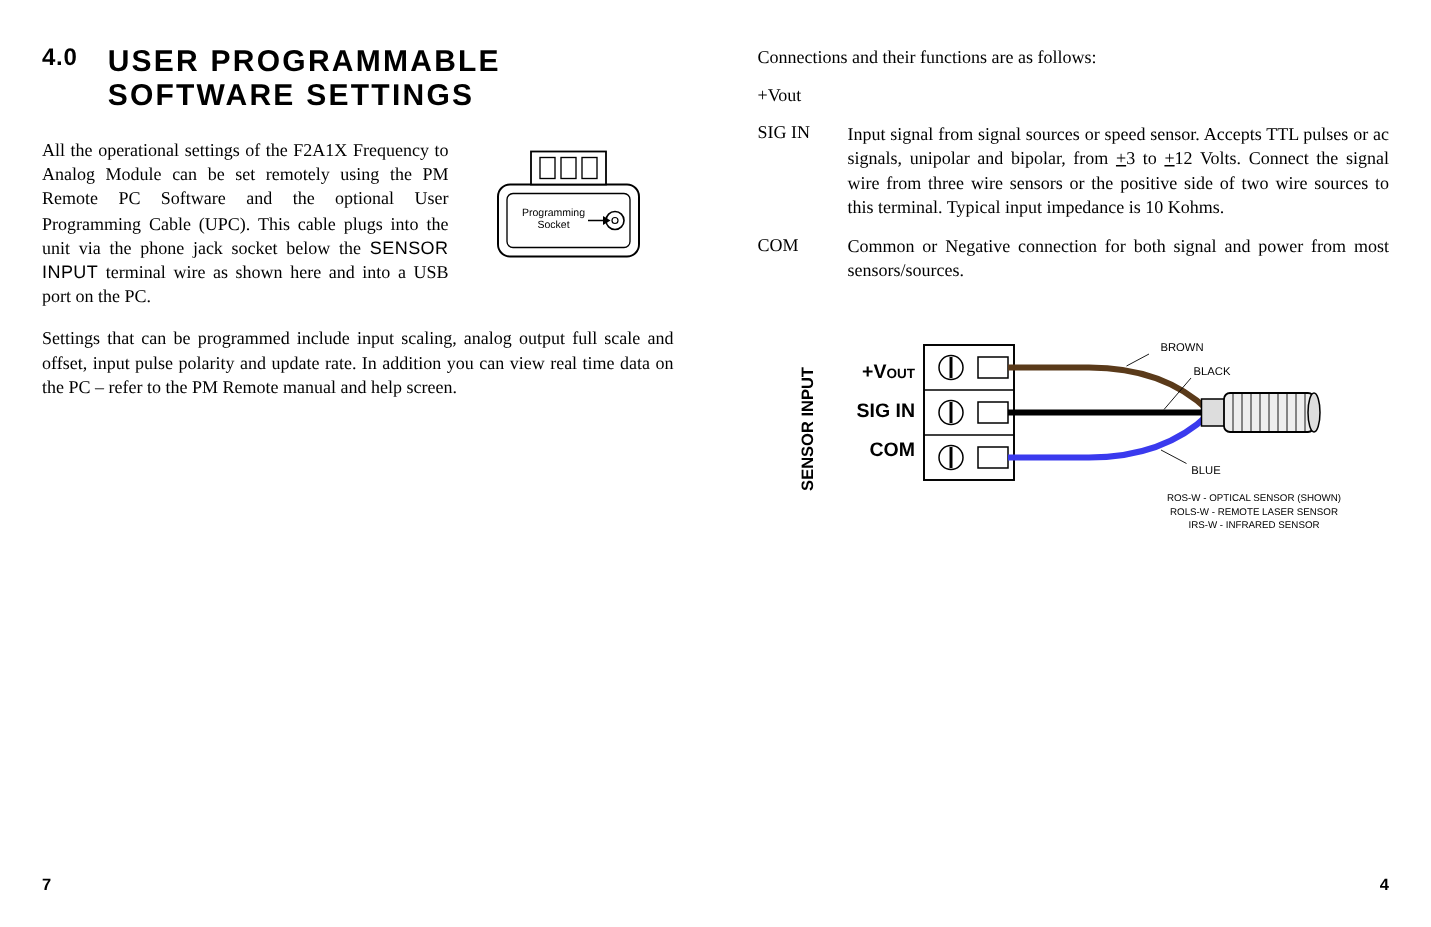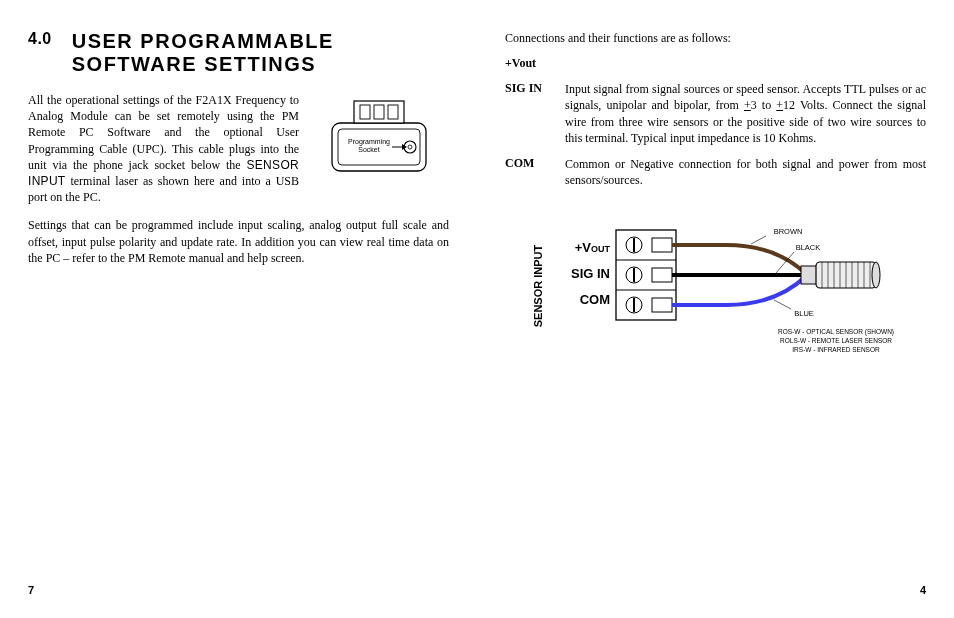--- a/index.html
+++ b/index.html
@@ -75,21 +75,21 @@
     }
     .def-table {
       margin-bottom: 10px;
     }
     .def-row {
       display: flex;
       gap: 12px;
       margin-bottom: 10px;
     }
     .def-term {
-      font-weight: bold;
+      font-weight: normal;
       width: 48px;
       flex-shrink: 0;
     }
     .def-desc {
       flex: 1;
       text-align: justify;
       line-height: 1.35;
     }
     .sensor-ref {
       font-family: Arial, Helvetica, sans-serif;
@@ -133,21 +133,21 @@
 <body>
 
 <div class="column col-left">
   <div class="section-heading">
     <span class="section-num">4.0</span>
     <span class="section-title">USER PROGRAMMABLE SOFTWARE SETTINGS</span>
   </div>
 
   <div class="intro-wrap">
     <div class="intro-text">
-      <span>All the operational settings of the F2A1X Frequency to Analog Module can be set remotely using the PM Remote PC Software and the optional User Programming Cable (UPC). This cable plugs into the unit via the phone jack socket below the </span><span class="sensor-ref">SENSOR INPUT</span><span> terminal laser as shown here and into a USB port on the PC.</span>
+      <span>All the operational settings of the F2A1X Frequency to Analog Module can be set remotely using the PM Remote PC Software and the optional User Programming Cable (UPC). This cable plugs into the unit via the phone jack socket below the </span><span class="sensor-ref">SENSOR INPUT</span><span> terminal wire as shown here and into a USB port on the PC.</span>
     </div>
     <div class="socket-figure">
       <svg class="socket-svg" viewBox="0 0 130 85">
 
         <rect x="18" y="28" width="94" height="48" rx="8" fill="none" stroke="#000" stroke-width="1.3"></rect>
 
         <rect x="24" y="34" width="82" height="36" rx="4" fill="none" stroke="#000" stroke-width="0.9"></rect>
 
         <rect x="40" y="6" width="50" height="22" fill="#fff" stroke="#000" stroke-width="1.2"></rect>
 

